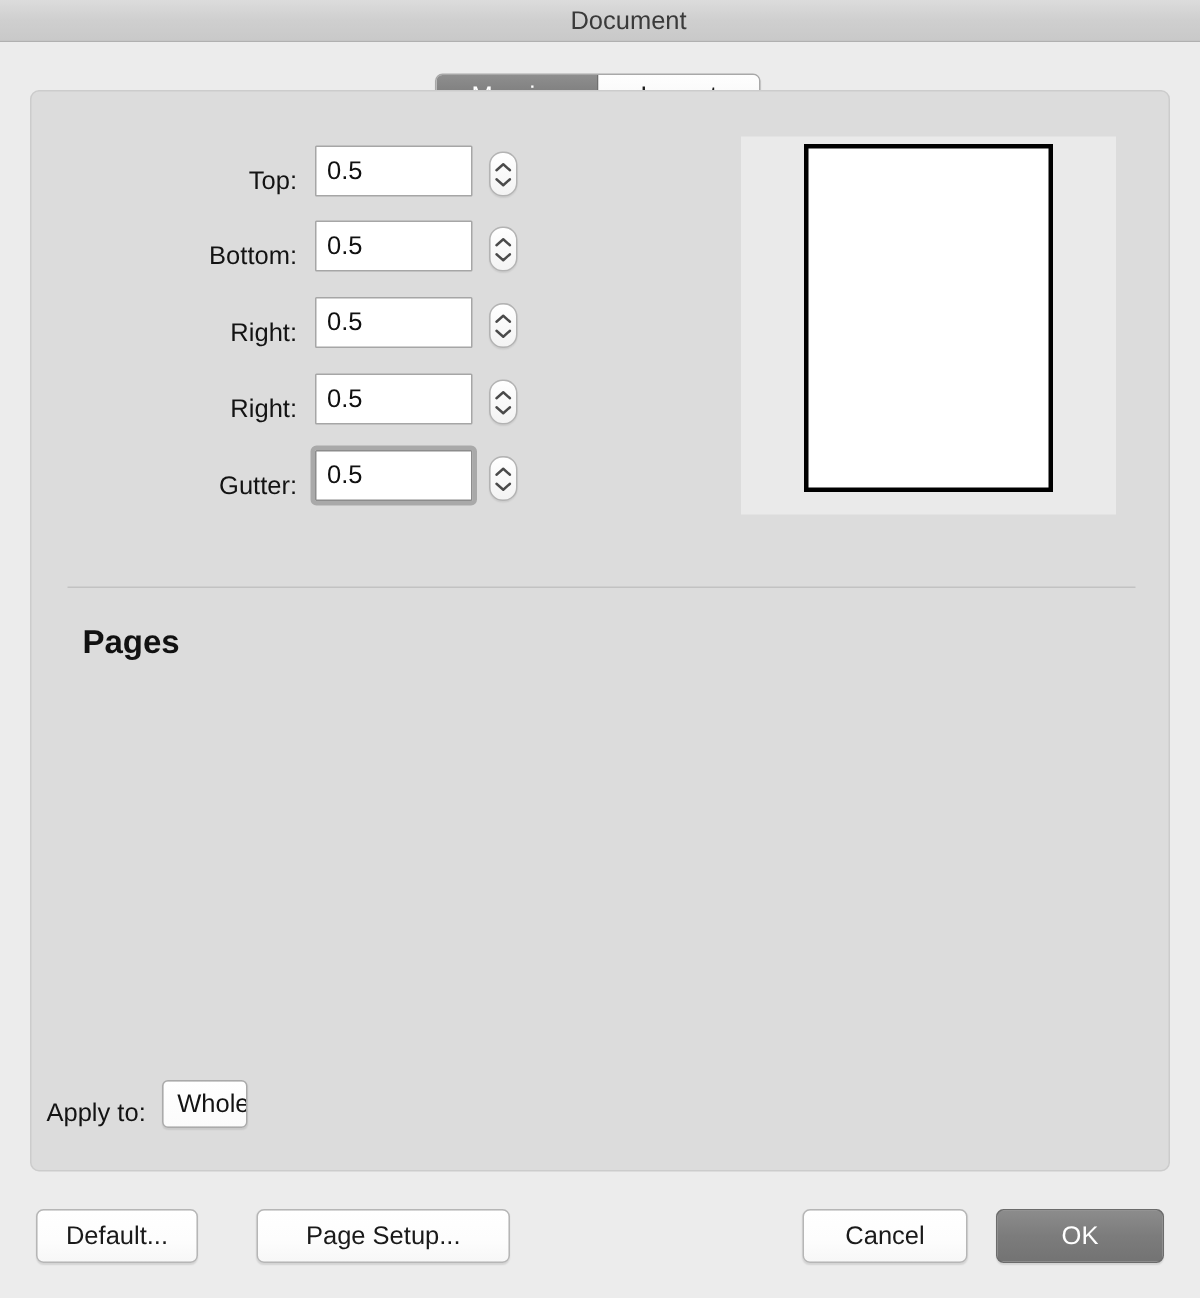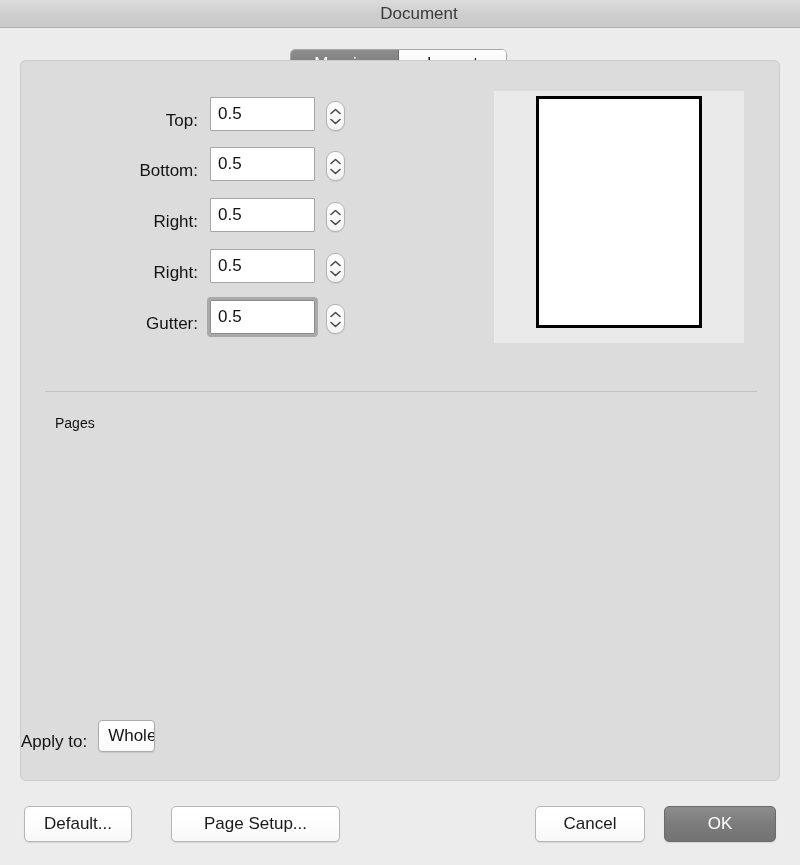--- a/index.html
+++ b/index.html
@@ -169,22 +169,22 @@
     position: absolute;
     left: 44px; top: 390px;
     width: 712px; height: 1px;
     background: #c2c2c2;
   }
 
   
   .section-heading {
     position: absolute;
     left: 54px; top: 414px;
-    font-size: 14px;
-    font-weight: normal;
+    font-size: 22px;
+    font-weight: bold;
     color: #111;
   }
 
   
   .btn {
     position: absolute;
     height: 36px;
     border-radius: 5px;
     border: 1px solid #b6b6b6;
     box-sizing: border-box;
@@ -285,21 +285,21 @@
 
   <div class="preview" style="left:473px; top:30px;">
     <div class="preview-page"></div>
   </div>
 
   <div class="separator" style="left:24px; top:330px;"></div>
 
   <div class="section-heading" style="left:34px; top:354px;">Pages</div>
 
 
-  <div class="row" style="left:0px; top:659px; width:134px; justify-content:flex-end;">
+  <div class="row" style="left:0px; top:659px; width:134px; justify-content:flex-end;padding-left:10px;">
     <span class="field-label">Apply to:</span>
     <span class="popup" style="margin-left:11px; width:224px;">
       <span class="popup-value">Whole document</span>
 
     </span>
   </div>
 
 </div>
 
 <div class="btn" style="left:24px; top:806px; width:108px;">Default...</div>

